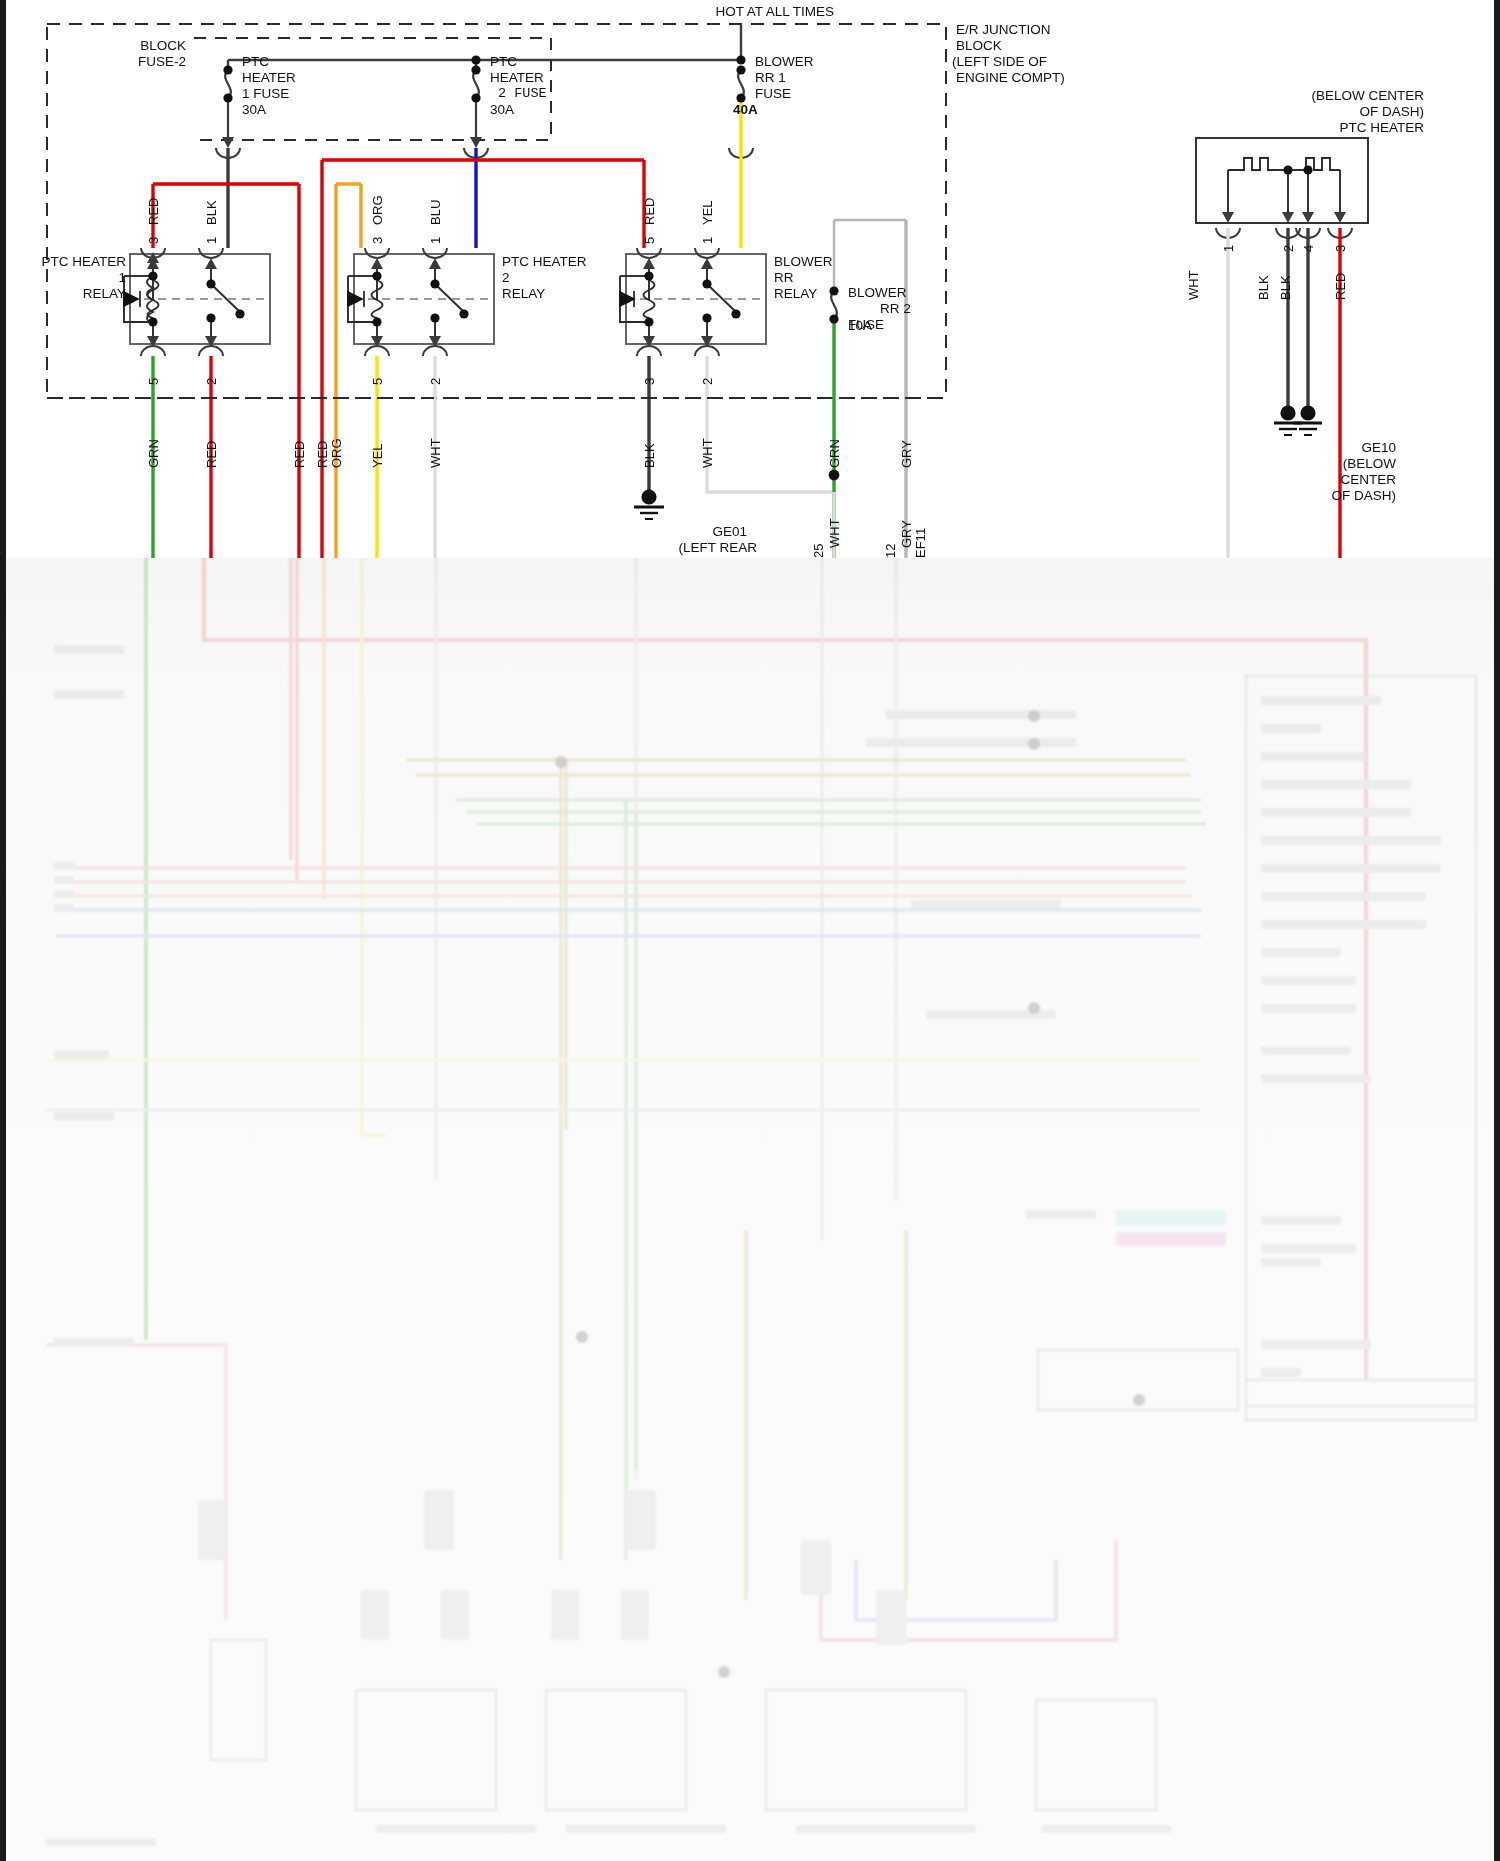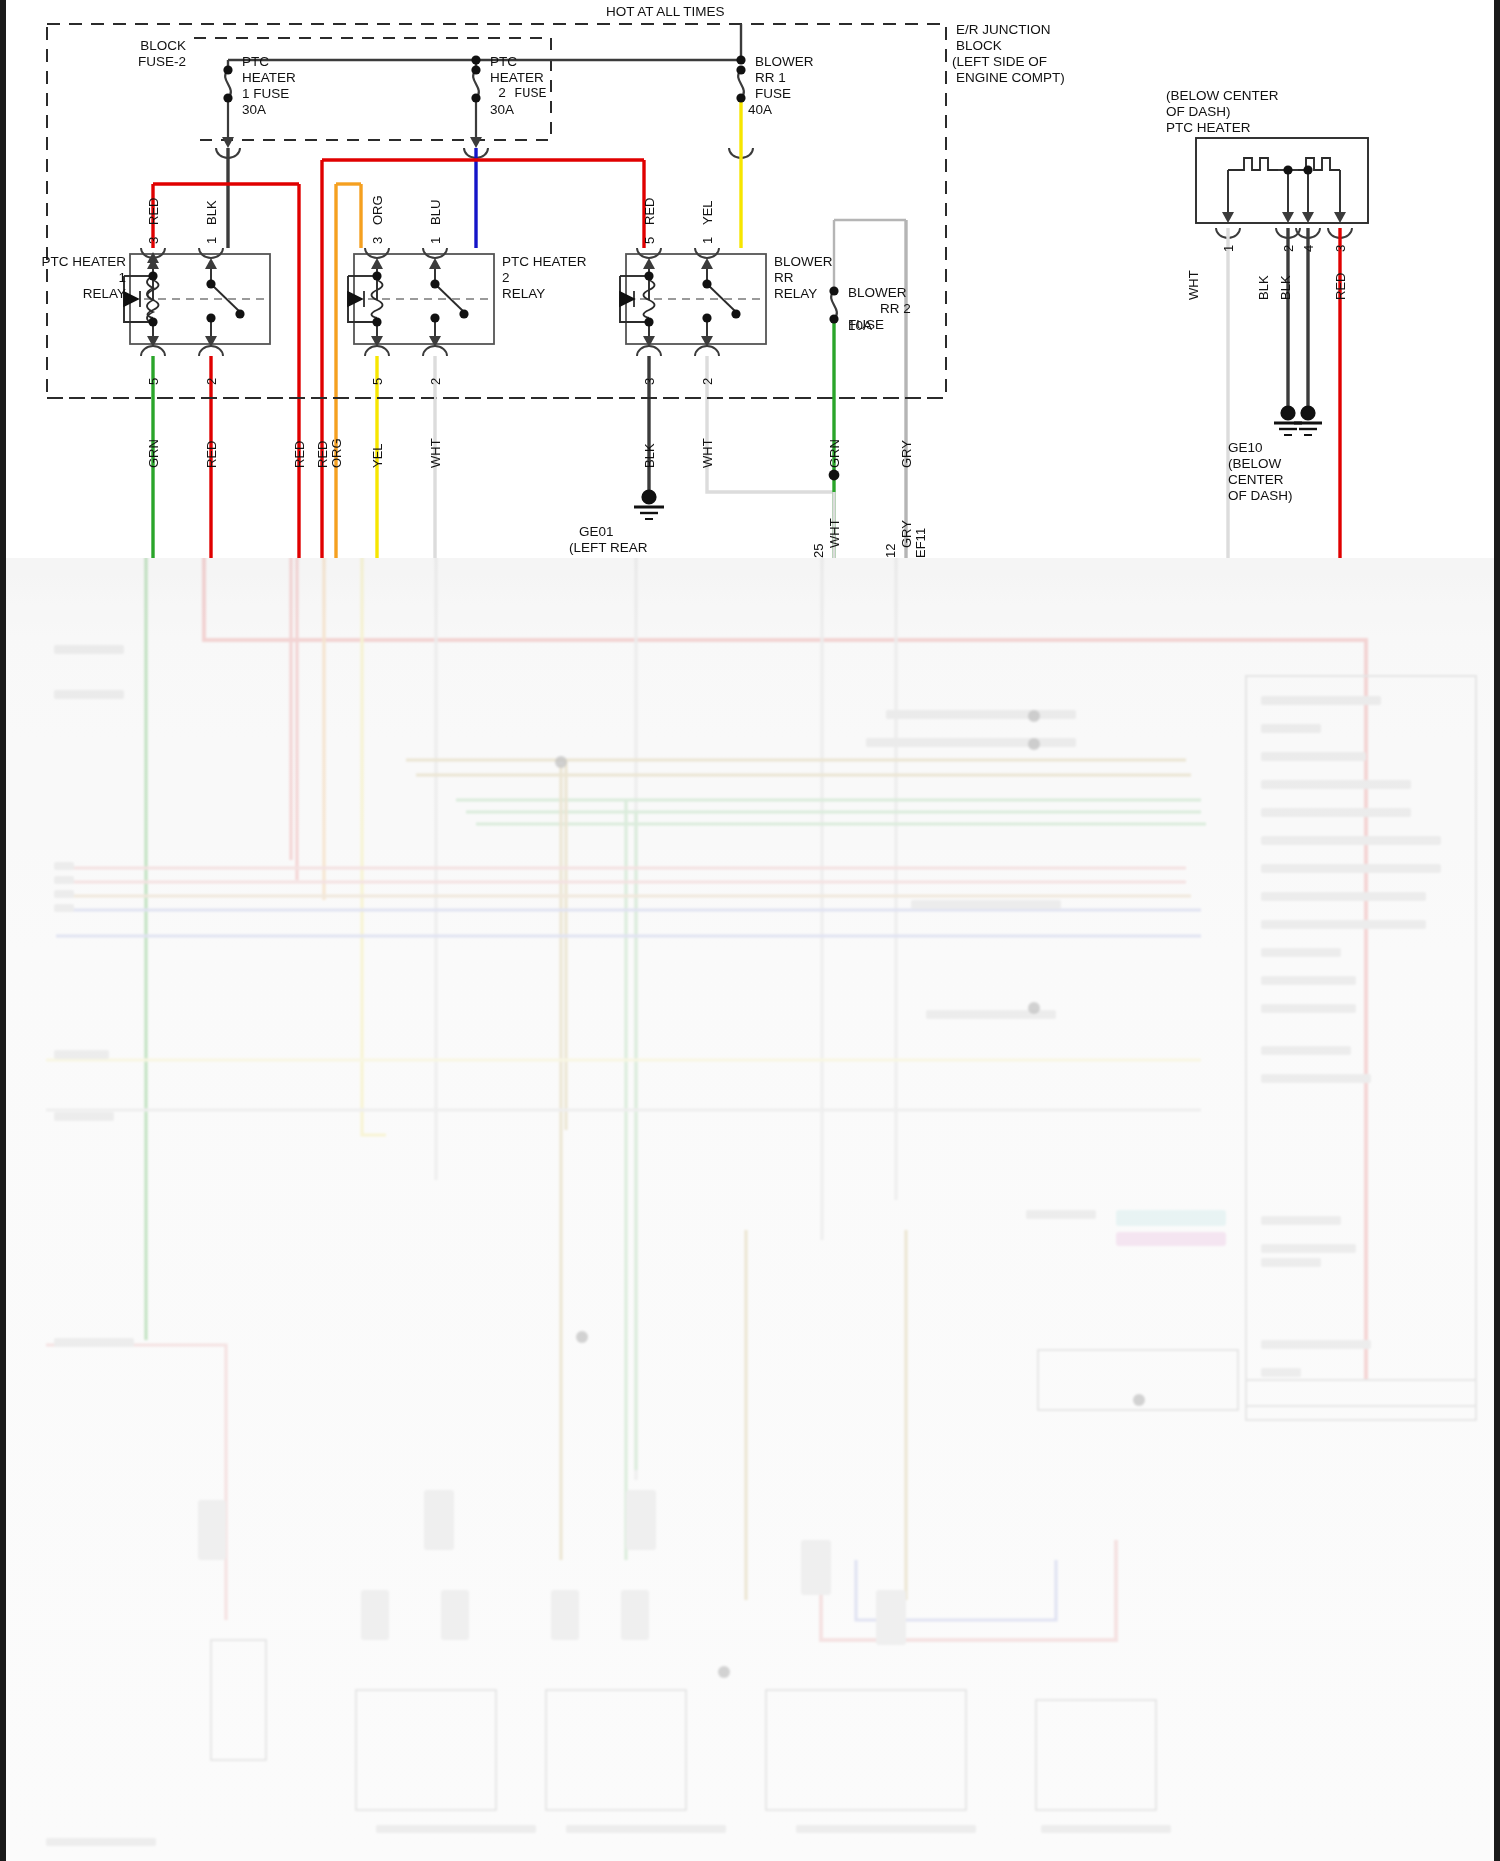--- a/index.html
+++ b/index.html
@@ -7,21 +7,21 @@
   #page{position:relative;width:1500px;height:1861px;background:#fff;overflow:hidden;
         border-left:6px solid #1a1a1a;border-right:6px solid #1a1a1a;box-sizing:border-box;}
   
   #sheet{position:absolute;left:0;top:0;width:1500px;height:558px;background:#fff;z-index:40;overflow:hidden;}
   
   #bg{position:absolute;left:0;top:0;width:1500px;height:1861px;z-index:5;
       opacity:.30;filter:blur(1.1px);background:#fcfcfc;}
   #bgshade{position:absolute;left:0;top:558px;width:1500px;height:1303px;z-index:4;
       background:linear-gradient(180deg,#f2f2f2 0%,#f7f7f7 6%,#fafafa 30%,#fbfbfb 100%);}
   .txt{position:absolute;white-space:pre;color:#111;font-size:13.5px;line-height:15.5px;}
-  .txt.c{text-align:left;}
+  .txt.c{text-align:right;margin-left:28px;}
   .txt.r{text-align:right;}
   .vtxt{position:absolute;white-space:pre;color:#111;font-size:13px;
         transform:rotate(-90deg);transform-origin:0 0;}
   svg{position:absolute;left:0;top:0;overflow:visible;}
 </style>
 </head>
 <body>
 
 <div id="page">
 
@@ -417,21 +417,21 @@
     <div class="txt" style="left:236px;top:102px;">30A</div>
 
     <div class="txt" style="left:484px;top:54px;">PTC</div>
     <div class="txt" style="left:484px;top:70px;">HEATER</div>
     <div class="txt" style="left:492px;top:86px;font-family:Liberation Mono, monospace;">2 FUSE</div>
     <div class="txt" style="left:484px;top:102px;">30A</div>
 
     <div class="txt" style="left:749px;top:54px;">BLOWER</div>
     <div class="txt" style="left:749px;top:70px;">RR 1</div>
     <div class="txt" style="left:749px;top:86px;">FUSE</div>
-    <div class="txt" style="left:742px;top:102px;">40A</div>
+    <div class="txt" style="left:727px;top:102px;font-weight:bold;">40A</div>
 
     <div class="txt" style="left:842px;top:285px;">BLOWER</div>
     <div class="txt" style="left:842px;top:301px;margin-left:32px;">RR 2</div>
     <div class="txt" style="left:842px;top:317px;">FUSE</div>
     <div class="txt" style="left:842px;top:318px;">10A</div>
 
     <div class="txt r" style="left:-90px;top:254px;width:210px;">PTC HEATER</div>
     <div class="txt r" style="left:-90px;top:270px;width:210px;">1</div>
     <div class="txt r" style="left:-90px;top:286px;width:210px;">RELAY</div>
 

